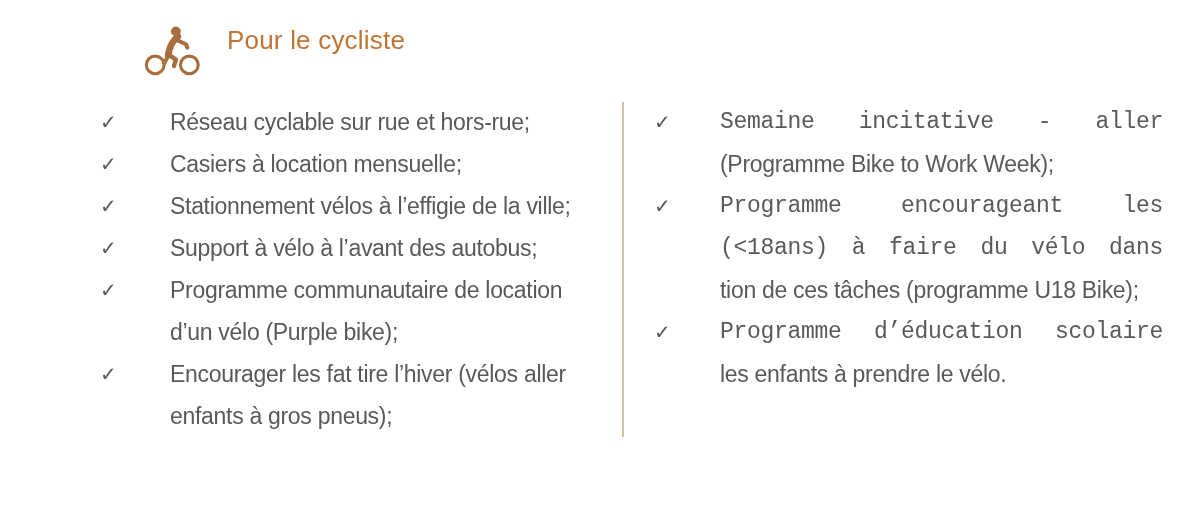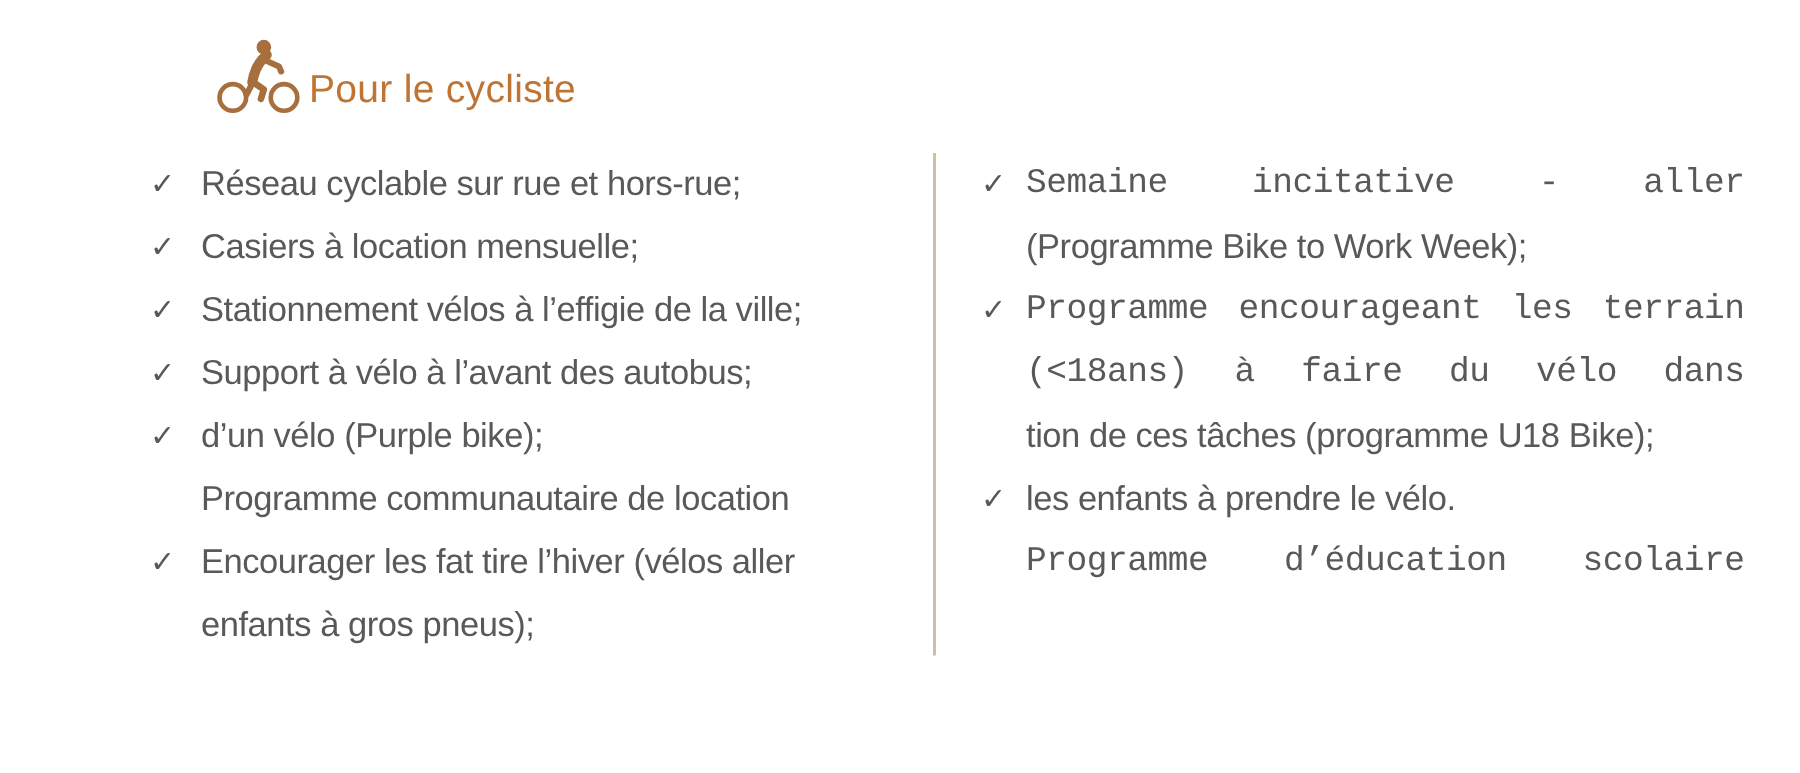--- a/index.html
+++ b/index.html
@@ -8,21 +8,21 @@
     background: var(--bg, #ffffff);
     font-family: "Liberation Sans", sans-serif;
     position: relative;
     overflow: hidden;
   }
   .slide { position: absolute; inset: 0; }
 
   
   .header {
     position: absolute; left: 144px; top: 26px;
-    display: flex; align-items: flex-end; gap: 4px;
+    display: flex; gap: 25px;
   }
   .bike-icon { width: 58px; height: 50px; display: block; }
   .section-title {
     color: var(--title-color, #bf7434);
     font-size: 26px; line-height: 1.15;
     padding-bottom: 1px;
     letter-spacing: 0.2px;
     white-space: nowrap;
   }
 
@@ -40,21 +40,21 @@
   .check {
     flex: none;
     line-height: 42px;
     font-family: "DejaVu Sans", sans-serif;
     font-size: 20px;
     color: var(--text-color, #58595b);
   }
   .col-left  .check { width: 34px; }
   .col-right .check { width: 30px; }
   .lines { flex: 1; min-width: 0; }
-  .line { line-height: 42px; white-space: nowrap; }
+  .line { line-height: 42px; white-space: nowrap; margin-left: 36px; }
   .line.stretch {
     white-space: normal;
     text-align: justify;
     text-align-last: justify;
     overflow: hidden;
     height: 42px;
     font-family: Liberation Mono, monospace;
   }
 
   
@@ -106,22 +106,22 @@
       </div>
       <div class="item">
         <span class="check">✓</span>
         <div class="lines">
           <div class="line">Support à vélo à l’avant des autobus;</div>
         </div>
       </div>
       <div class="item">
         <span class="check">✓</span>
         <div class="lines">
+          <div class="line">Programme communautaire de location</div>
           <div class="line">d’un vélo (Purple bike);</div>
-          <div class="line">Programme communautaire de location</div>
         </div>
       </div>
       <div class="item">
         <span class="check">✓</span>
         <div class="lines">
           <div class="line">Encourager les fat tire l’hiver (vélos aller</div>
           <div class="line">enfants à gros pneus);</div>
         </div>
       </div>
     </div>
@@ -140,19 +140,19 @@
         <span class="check">✓</span>
         <div class="lines">
           <div class="line stretch">Programme encourageant les terrain</div>
           <div class="line stretch">(&lt;18ans) à faire du vélo dans certaines</div>
           <div class="line">tion de ces tâches (programme U18 Bike);</div>
         </div>
       </div>
       <div class="item">
         <span class="check">✓</span>
         <div class="lines">
+          <div class="line stretch">Programme d’éducation scolaire incitant</div>
           <div class="line">les enfants à prendre le vélo.</div>
-          <div class="line stretch">Programme d’éducation scolaire incitant</div>
         </div>
       </div>
     </div>
 
 </div>
 
 </body></html>

